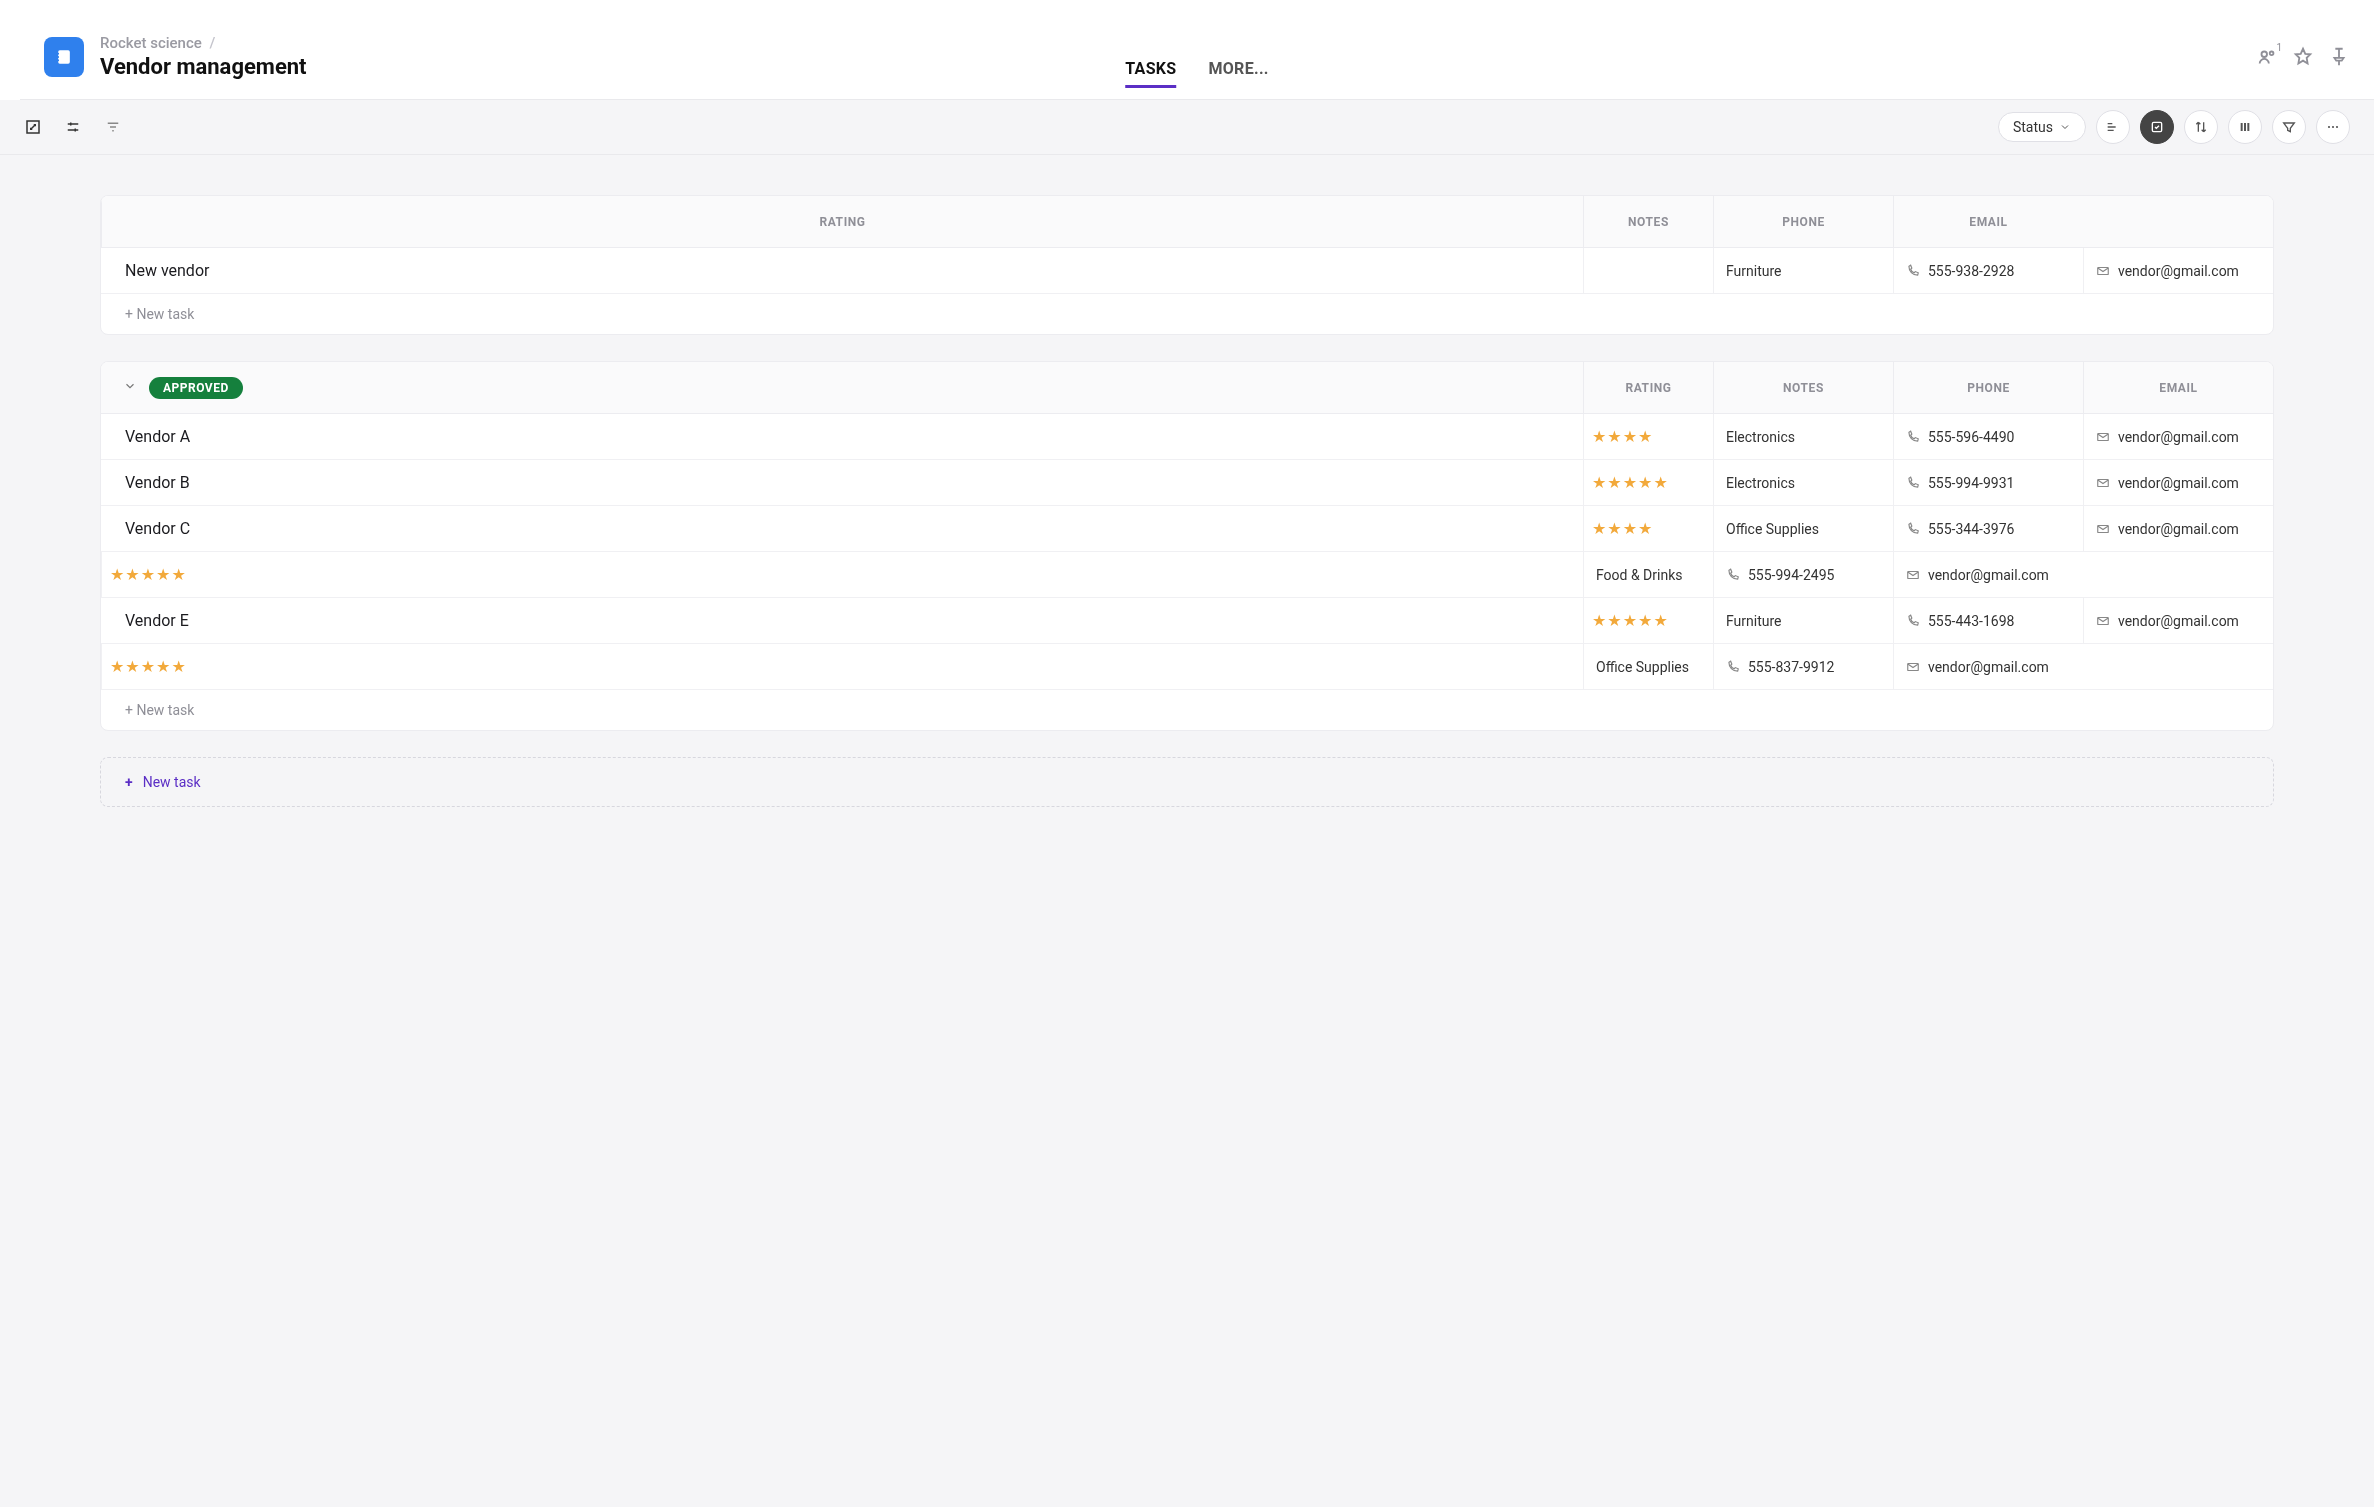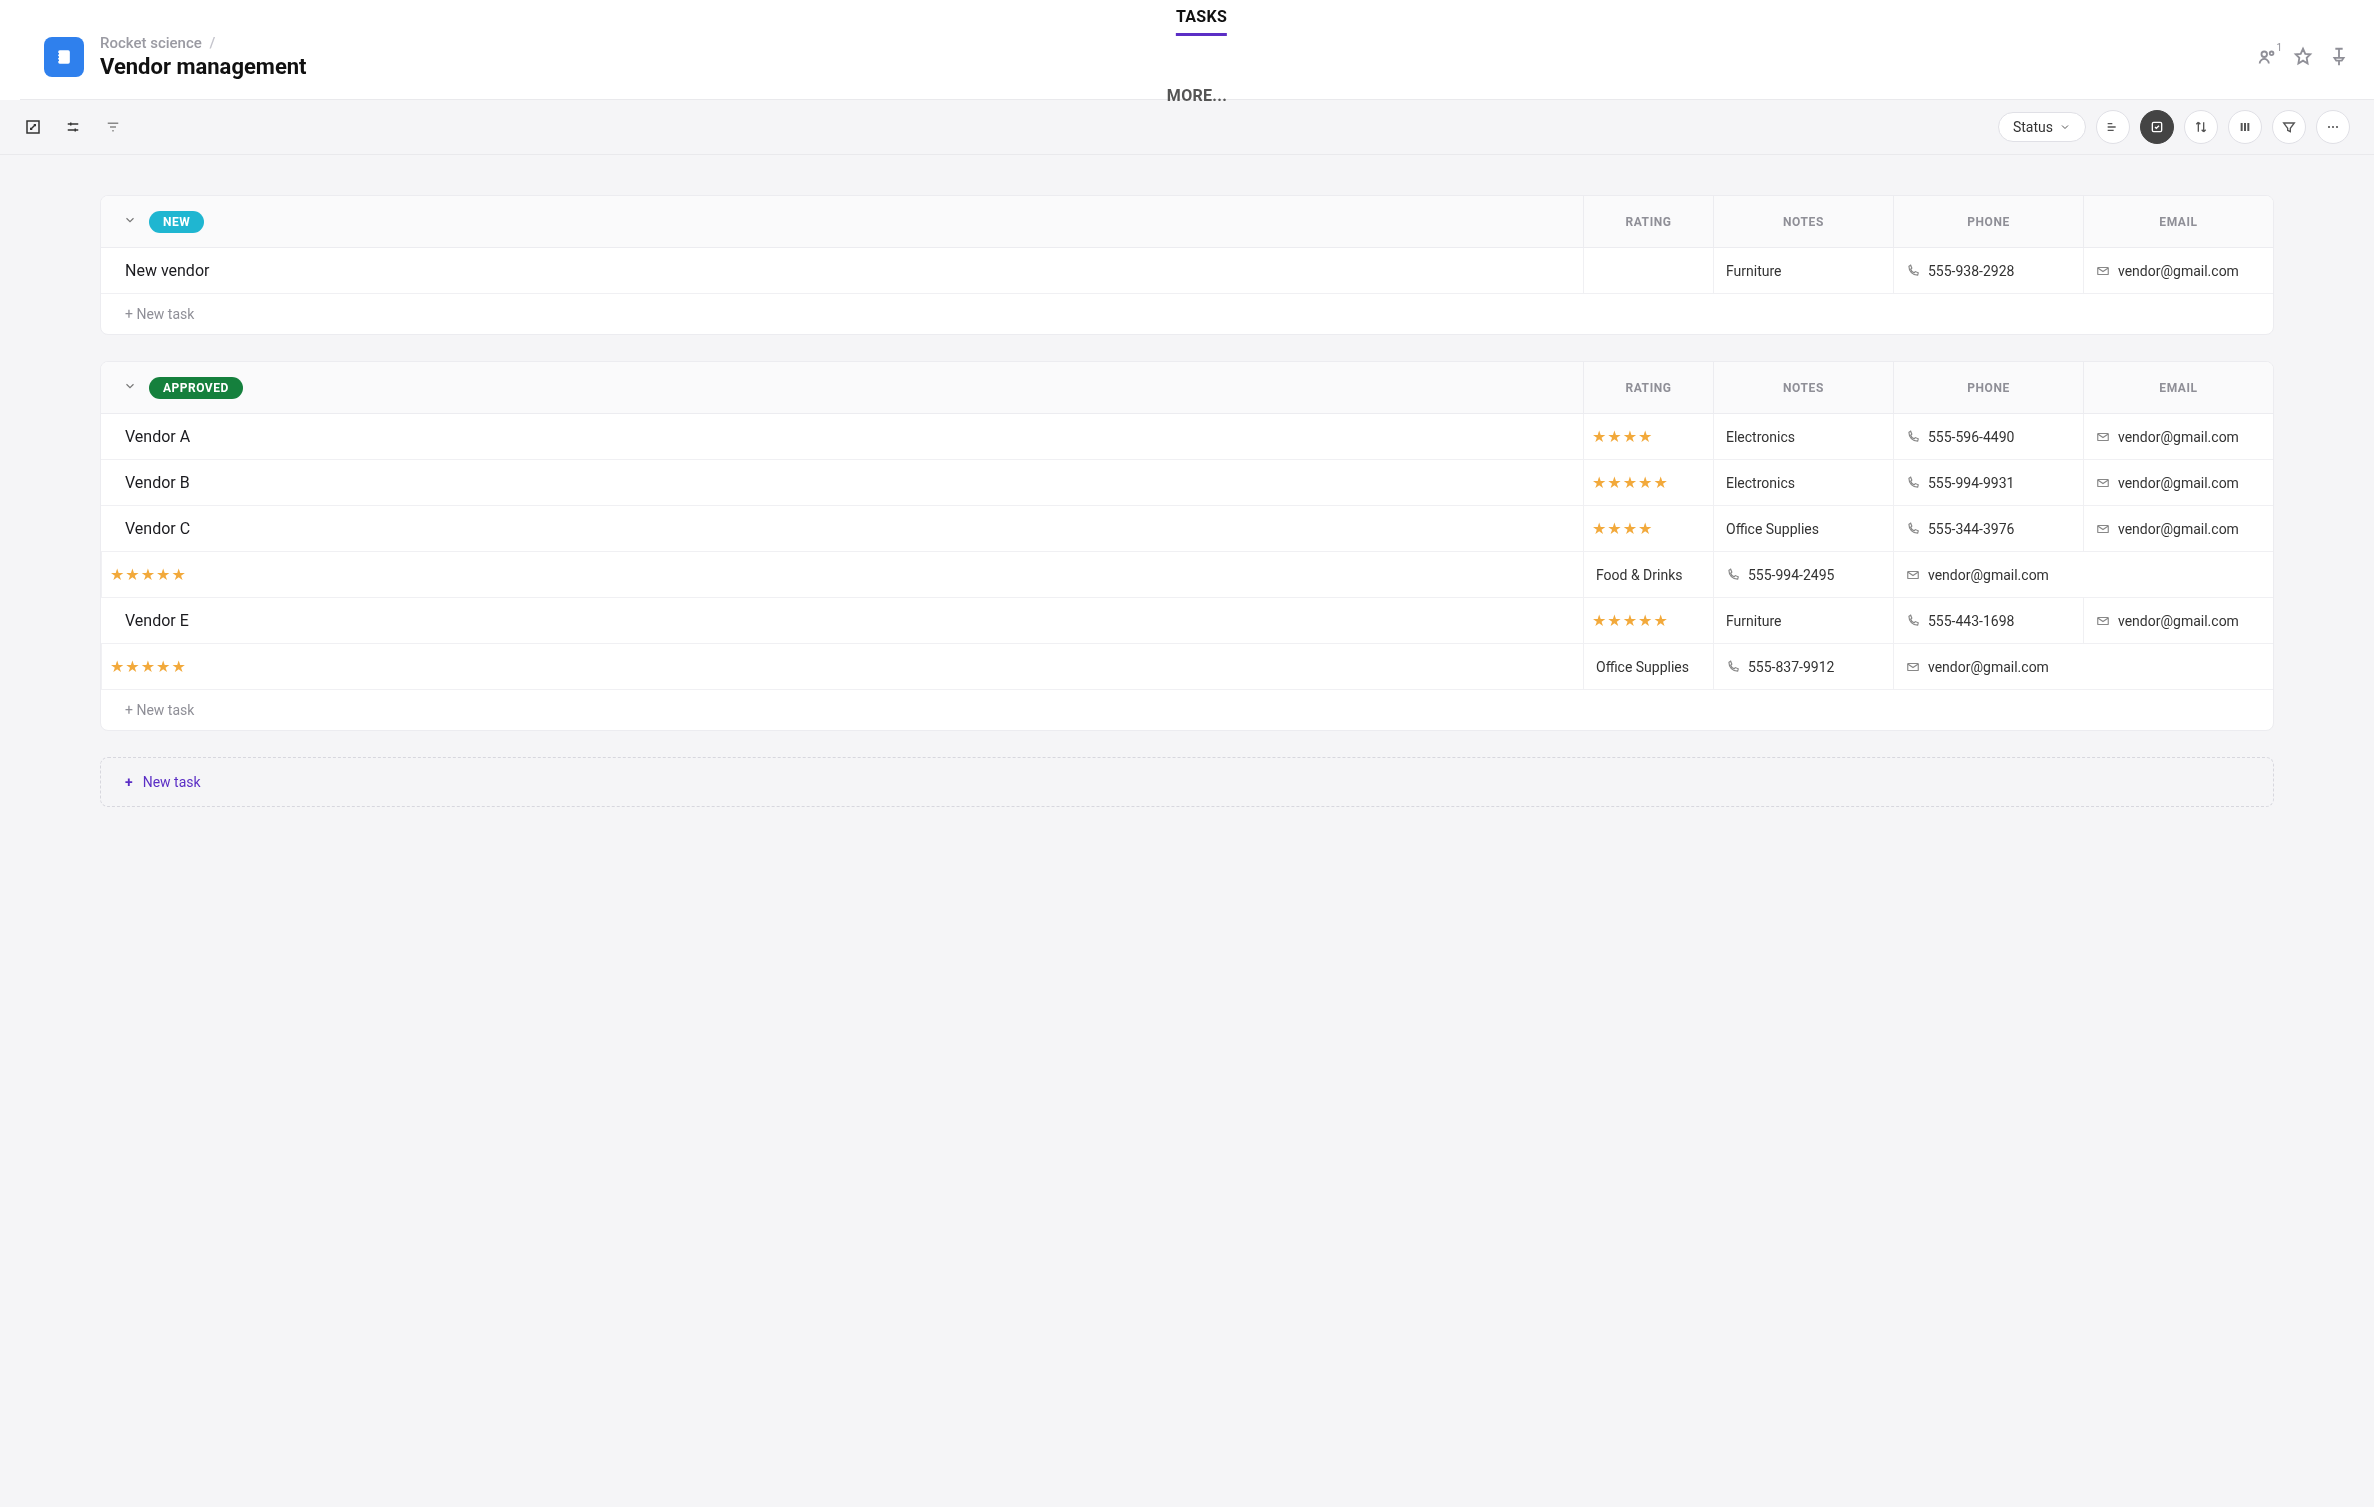--- a/index.html
+++ b/index.html
@@ -30,21 +30,20 @@
   .breadcrumb .slash { margin: 0 4px; color: #c4c4cc; }
   .page-title { font-size: 22px; font-weight: 700; color: #111; margin-top: 2px; }
   .tabs {
     position: absolute;
     left: 50%;
     transform: translateX(-50%);
     display: flex;
     gap: 32px;
     align-items: flex-end;
     height: 100%;
-    flex-direction: column;
   }
   .tab {
     font-size: 16px;
     font-weight: 700;
     color: #555;
     padding-bottom: 28px;
     cursor: pointer;
     position: relative;
     letter-spacing: 0.3px;
   }
@@ -297,26 +296,20 @@
           <circle cx="18" cy="12" r="1.6"></circle>
         </svg>
     </div>
   </div>
 </div>
 
 <div class="content" id="content-root">
 
   <div class="group">
       <div class="group-header">
-        <div class="gh-first">
-          <span><svg class="chev" viewBox="0 0 24 24" stroke="#777" stroke-width="2" fill="none">
-              <path d="M6 9l6 6 6-6"></path>
-            </svg></span>
-          <span class="status-pill pill-new">NEW</span>
-        </div>
         <div class="col-head">RATING</div>
         <div class="col-head">NOTES</div>
         <div class="col-head">PHONE</div>
         <div class="col-head">EMAIL</div>
       </div>
       <div class="row">
         <div class="cell first">New vendor</div>
         <div class="cell rating"></div>
         <div class="cell">Furniture</div>
         <div class="cell">

